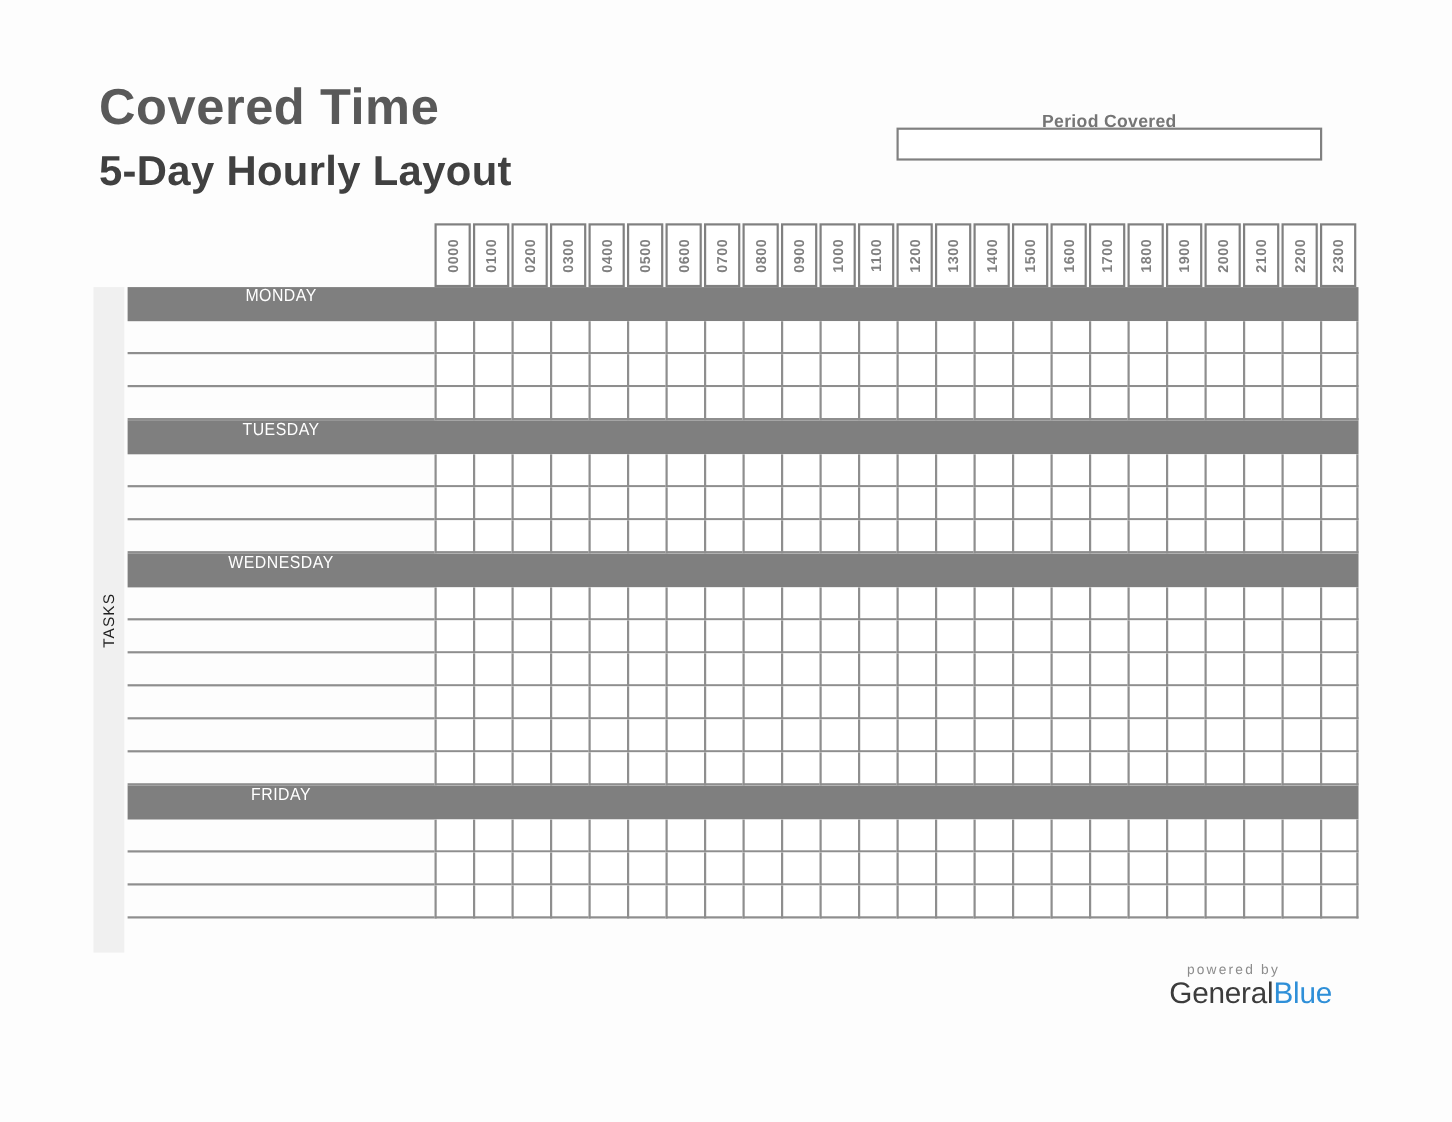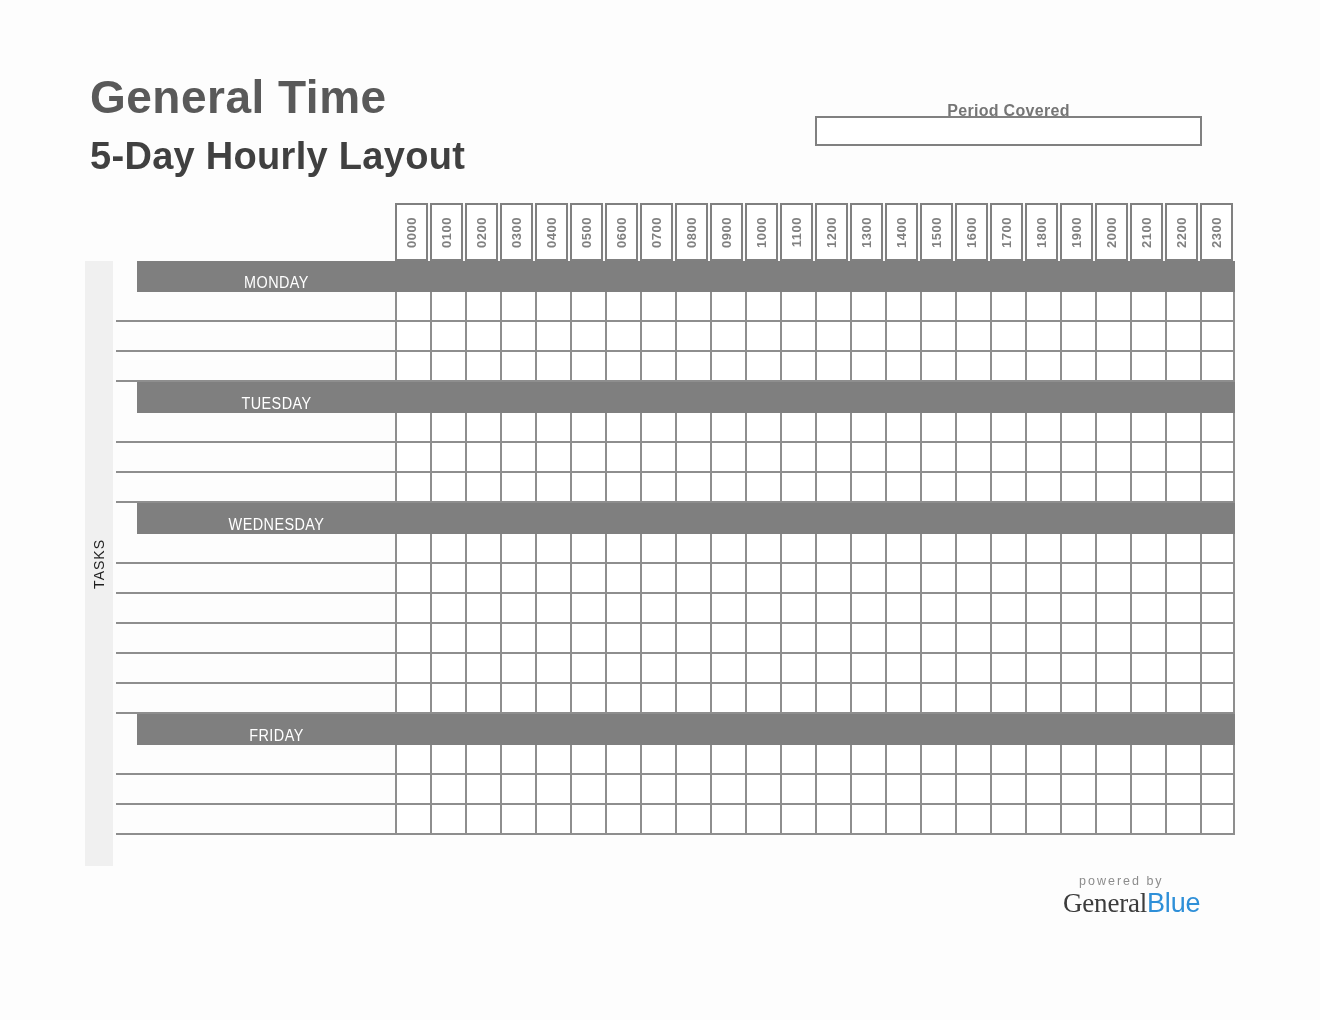--- a/index.html
+++ b/index.html
@@ -28,39 +28,39 @@
 
   .hours-header{position:absolute;left:395px;top:203px;display:grid;grid-template-columns:repeat(24,35px);height:58px;}
   .hour-head{width:33px;height:58px;box-sizing:border-box;border:2px solid var(--hdr-border);background:#fff;display:flex;align-items:center;justify-content:center;}
   .hour-head-label{writing-mode:vertical-rl;transform:rotate(180deg);font-size:13px;font-weight:bold;color:var(--time-text);letter-spacing:0.5px;white-space:nowrap;}
 
   .tasks-strip{position:absolute;left:85px;top:261px;width:28px;height:605px;background:var(--strip);display:flex;align-items:center;justify-content:center;}
   .tasks-label{writing-mode:vertical-rl;transform:rotate(180deg);font-size:14px;color:#1f1f1f;letter-spacing:1px;}
 
   .schedule{position:absolute;left:116px;top:261px;width:1119px;}
   .day-block{width:1119px;}
-  .day-bar{height:31px;background:var(--bar);display:flex;align-items:flex-end;margin-left:21px;}
+  .day-bar{height:31px;background:var(--bar);display:flex;align-items:flex-start;}
   .day-bar-label{display:block;width:279px;text-align:center;color:#ffffff;font-size:16px;letter-spacing:0.5px;transform:scaleX(0.9);}
   .task-row{display:grid;grid-template-columns:279px repeat(24,35px);height:30px;}
   .task-cell{box-sizing:border-box;border-bottom:2px solid var(--grid);}
   .hour-cell{box-sizing:border-box;border-left:2px solid var(--grid);border-bottom:2px solid var(--grid);background:#fff;}
   .hour-cell:last-child{border-right:2px solid var(--grid);}
 
   .footer{position:absolute;left:1063px;top:874px;}
   .powered{font-size:12.5px;letter-spacing:2px;color:var(--powered);padding-left:16px;}
   .brand{font-size:27px;margin-top:1px;letter-spacing:-0.2px;line-height:1.05;}
-  .brand-general{color:var(--brand-dark);font-family:Liberation Serif, serif;}
+  .brand-general{color:var(--brand-dark);}
   .brand-blue{color:var(--brand-blue);}
 </style>
 </head>
 <body>
 
 <div class="page">
 
-  <h1 class="title">General Time</h1>
+  <h1 class="title">Covered Time</h1>
   <h2 class="subtitle">5-Day Hourly Layout</h2>
 
   <div class="period-label">Period Covered</div>
   <div class="period-box"></div>
 
   <div class="hours-header">
       <div class="hour-head">
         <span class="hour-head-label">0000</span>
       </div>
       <div class="hour-head">

